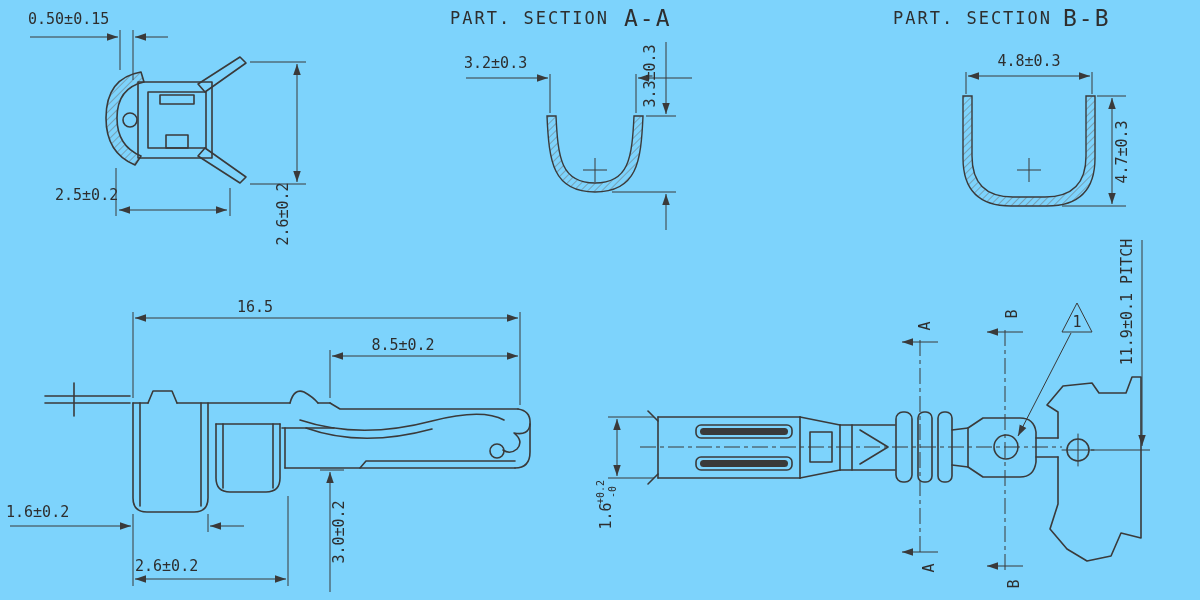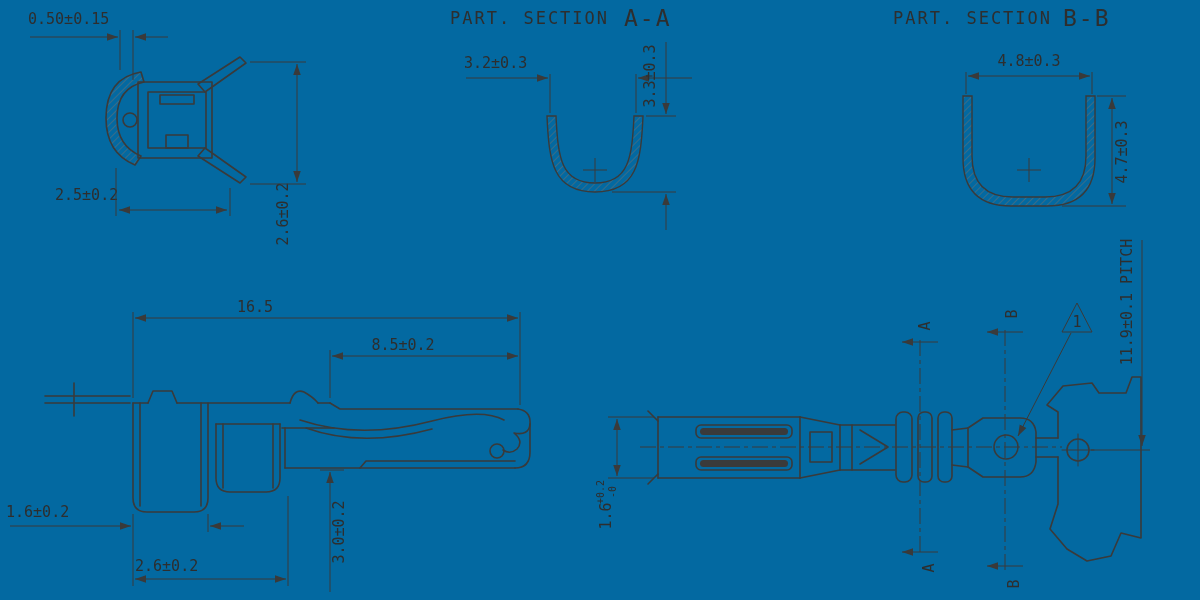--- a/index.html
+++ b/index.html
@@ -1,16 +1,16 @@
 <!DOCTYPE html>
 <html><head>
 <meta charset="utf-8">
 <style>
   html,body{margin:0;padding:0;background:#ffffff;}
-  .sheet-wrap{width:1200px;height:600px;background:#0369a1;position:relative;overflow:hidden;}
+  .sheet-wrap{width:1200px;height:600px;background:#7dd3fc;position:relative;overflow:hidden;}
   svg{display:block;}
   svg text{font-family:"DejaVu Sans Mono","Liberation Mono",monospace;fill:#2e2e2e;font-size:15px;stroke:none;}
   svg text.title{font-size:17px;letter-spacing:2px;}
   svg text.title-id{font-size:23px;letter-spacing:2px;}
   svg text.tol{font-size:10px;}
   svg text.flag-num{font-size:15px;}
   .ln{stroke:#3a3a3a;stroke-width:1.6;stroke-linecap:round;stroke-linejoin:round;fill:none;}
   .dim{stroke:#3a3a3a;stroke-width:1;fill:none;}
   .cl{stroke:#3a3a3a;stroke-width:1;fill:none;}
   .bar{fill:#3a3a3a;stroke:none;}

